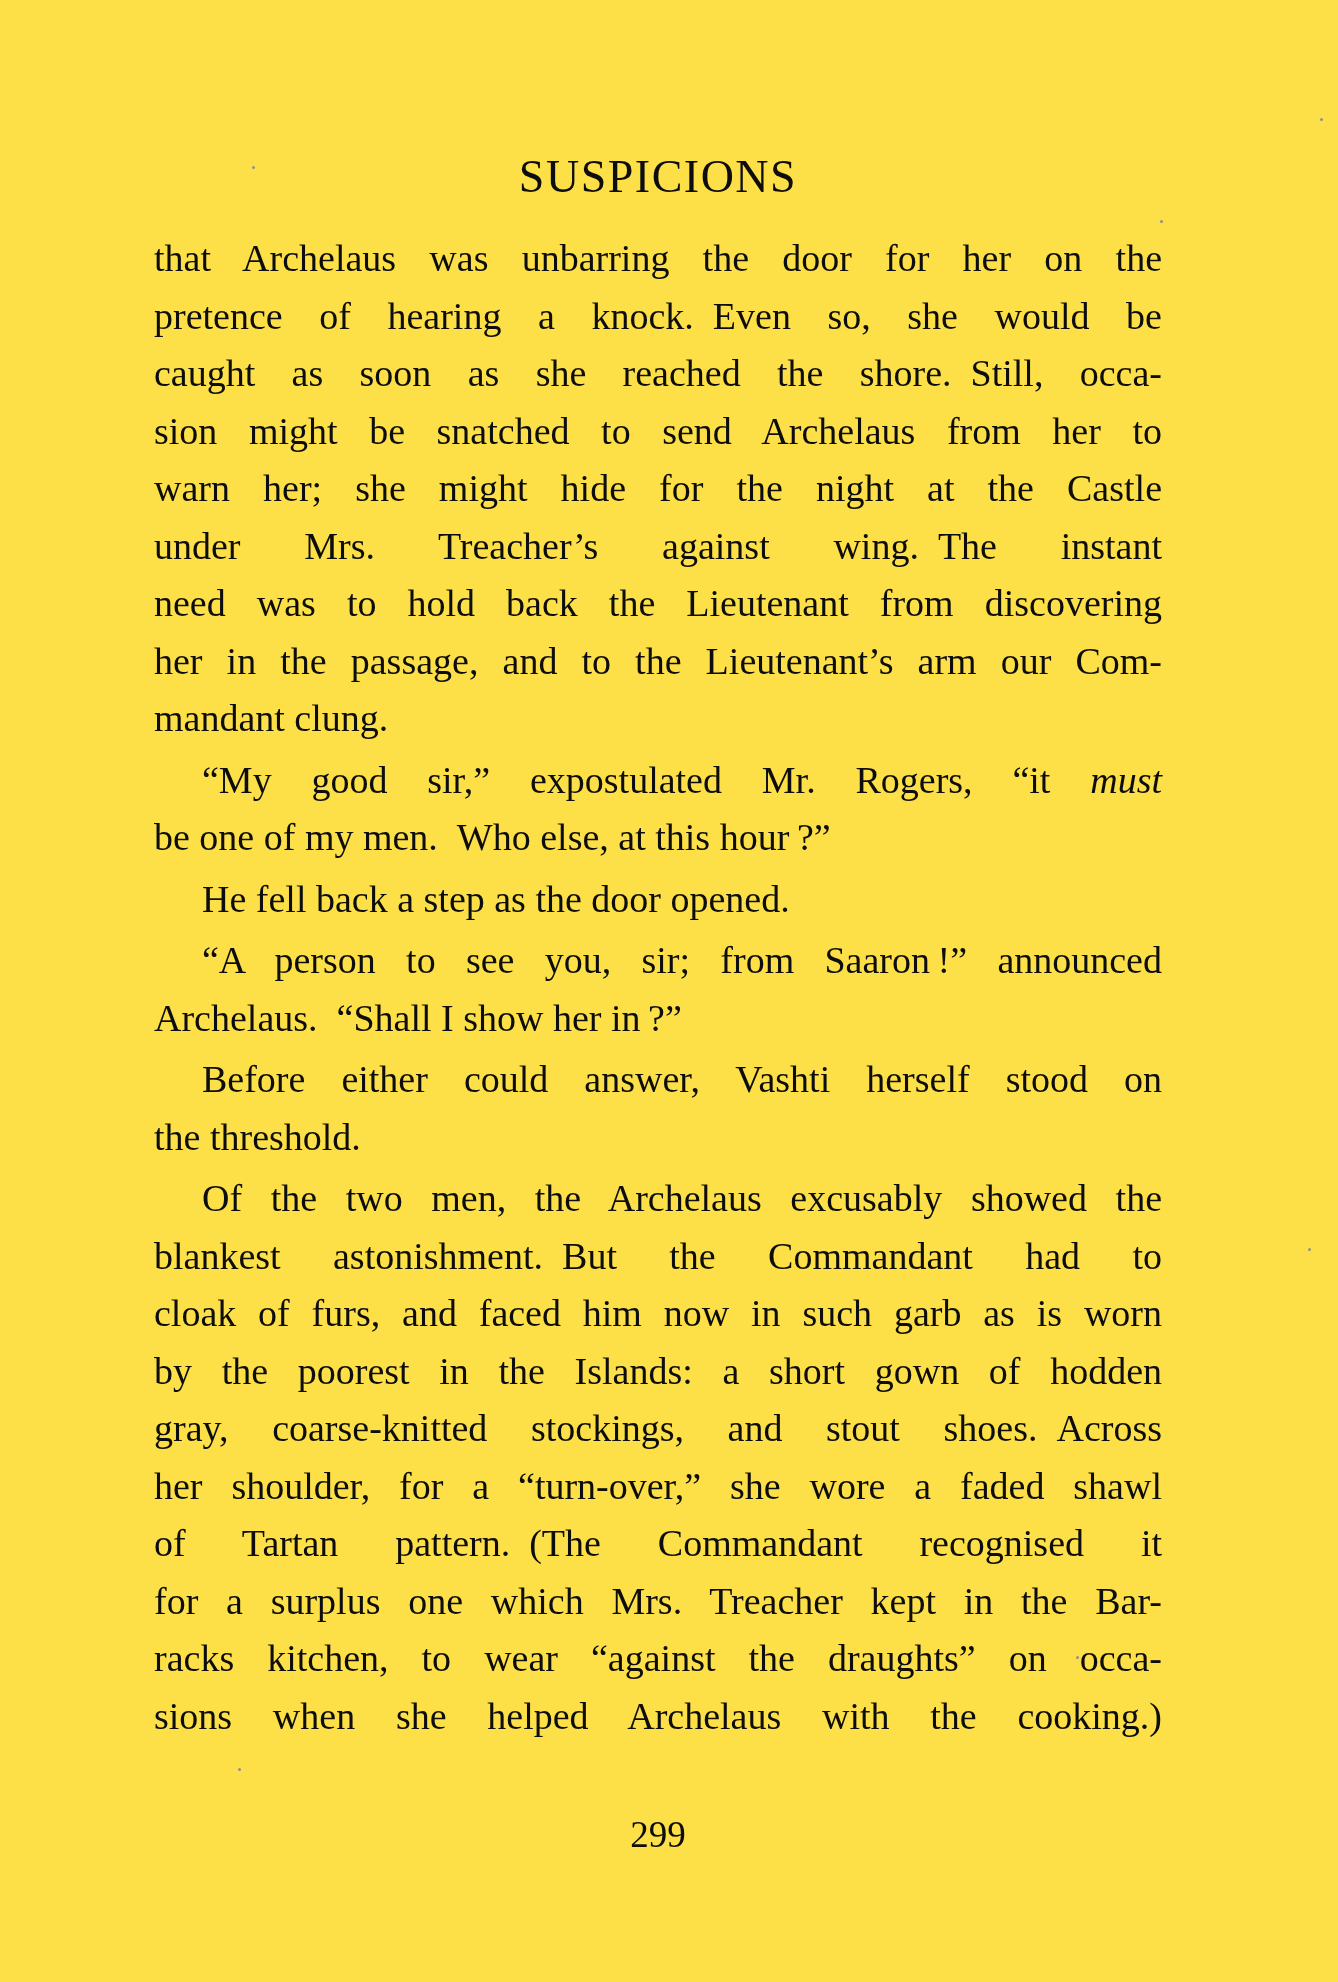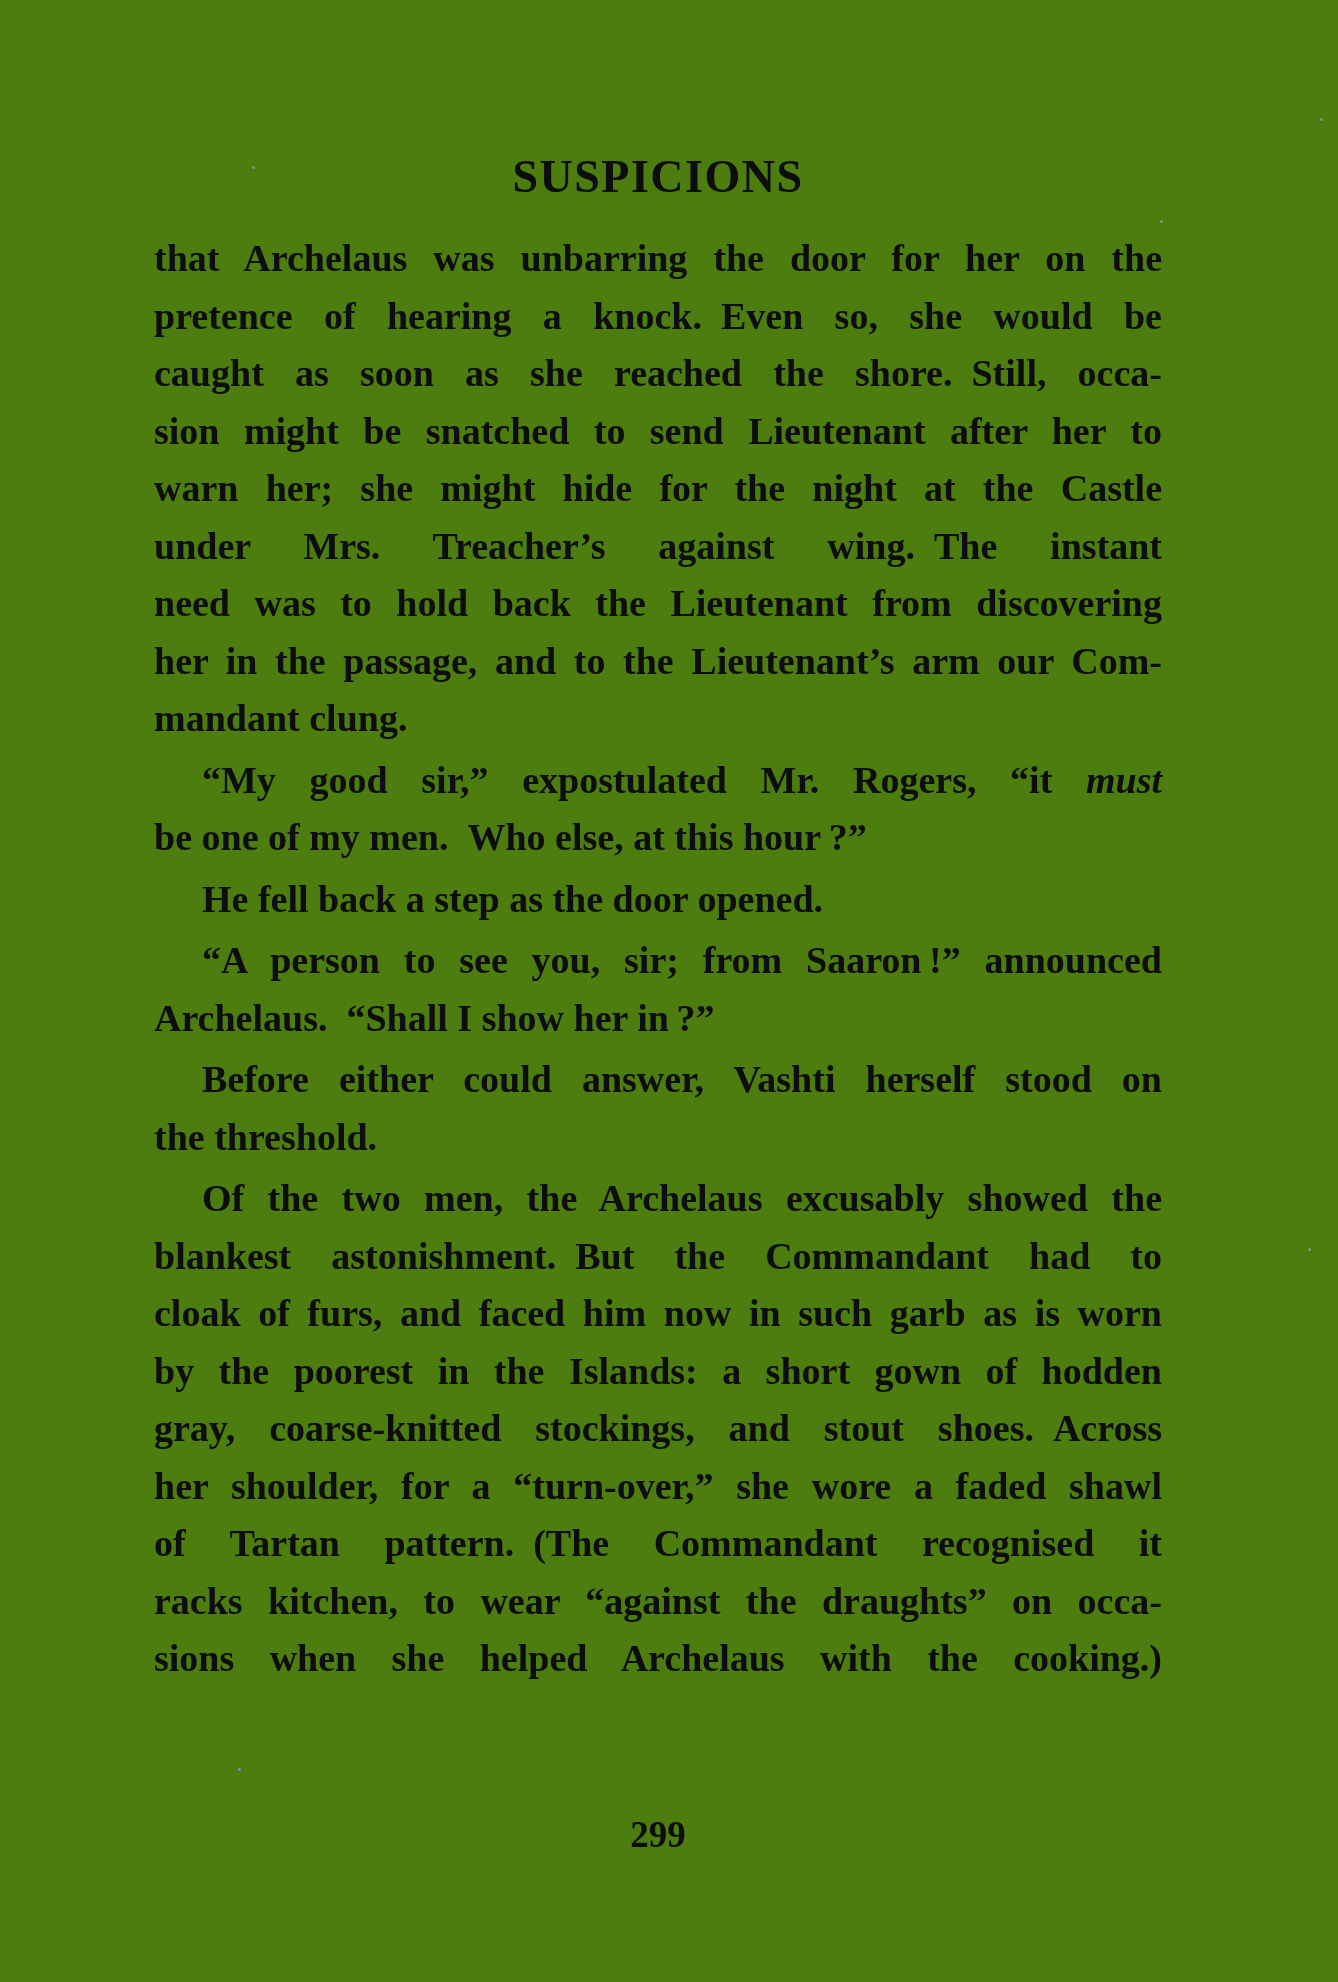--- a/index.html
+++ b/index.html
@@ -58,29 +58,29 @@
   }
   .speck {
     position: absolute;
     background: #8f8f8f;
     border-radius: 50%;
   }
 </style>
 </head>
 <body>
 
-<div class="page" style="background: #4d7c0f; color: rgb(13, 13, 13); font-weight: bold;">
+<div class="page" style="background: #fde047; color: rgb(13, 13, 13);">
   <div class="running-head">SUSPICIONS</div>
 
   <div class="text-block" id="text-block">
       <div class="para">
         <div class="line"><span>that Archelaus was unbarring the door for her on the</span></div>
         <div class="line"><span>pretence of hearing a knock. Even so, she would be</span></div>
         <div class="line"><span>caught as soon as she reached the shore. Still, occa-</span></div>
-        <div class="line"><span>sion might be snatched to send Lieutenant after her to</span></div>
+        <div class="line"><span>sion might be snatched to send Archelaus from her to</span></div>
         <div class="line"><span>warn her; she might hide for the night at the Castle</span></div>
         <div class="line"><span>under Mrs. Treacher’s against wing. The instant</span></div>
         <div class="line"><span>need was to hold back the Lieutenant from discovering</span></div>
         <div class="line"><span>her in the passage, and to the Lieutenant’s arm our Com-</span></div>
         <div class="line lastline"><span>mandant clung.</span></div>
       </div>
       <div class="para">
         <div class="line indent"><span>“My good sir,” expostulated Mr. Rogers, “it </span><span class="it">must</span></div>
         <div class="line lastline"><span>be one of my men. Who else, at this hour ?”</span></div>
       </div>
@@ -96,20 +96,21 @@
         <div class="line lastline"><span>the threshold.</span></div>
       </div>
       <div class="para">
         <div class="line indent"><span>Of the two men, the Archelaus excusably showed the</span></div>
         <div class="line"><span>blankest astonishment. But the Commandant had to</span></div>
         <div class="line"><span>cloak of furs, and faced him now in such garb as is worn</span></div>
         <div class="line"><span>by the poorest in the Islands: a short gown of hodden</span></div>
         <div class="line"><span>gray, coarse-knitted stockings, and stout shoes. Across</span></div>
         <div class="line"><span>her shoulder, for a “turn-over,” she wore a faded shawl</span></div>
         <div class="line"><span>of Tartan pattern. (The Commandant recognised it</span></div>
+        <div class="line"><span>for a surplus one which Mrs. Treacher kept in the Bar-</span></div>
         <div class="line"><span>racks kitchen, to wear “against the draughts” on occa-</span></div>
         <div class="line"><span>sions when she helped Archelaus with the cooking.)</span></div>
       </div>
     </div>
 
   <div class="folio">299</div>
 
   <div class="speck" style="left:252px; top:166px; width:3px; height:3px;"></div>
   <div class="speck" style="left:1160px; top:220px; width:3px; height:3px;"></div>
   <div class="speck" style="left:1320px; top:118px; width:3px; height:3px;"></div>

